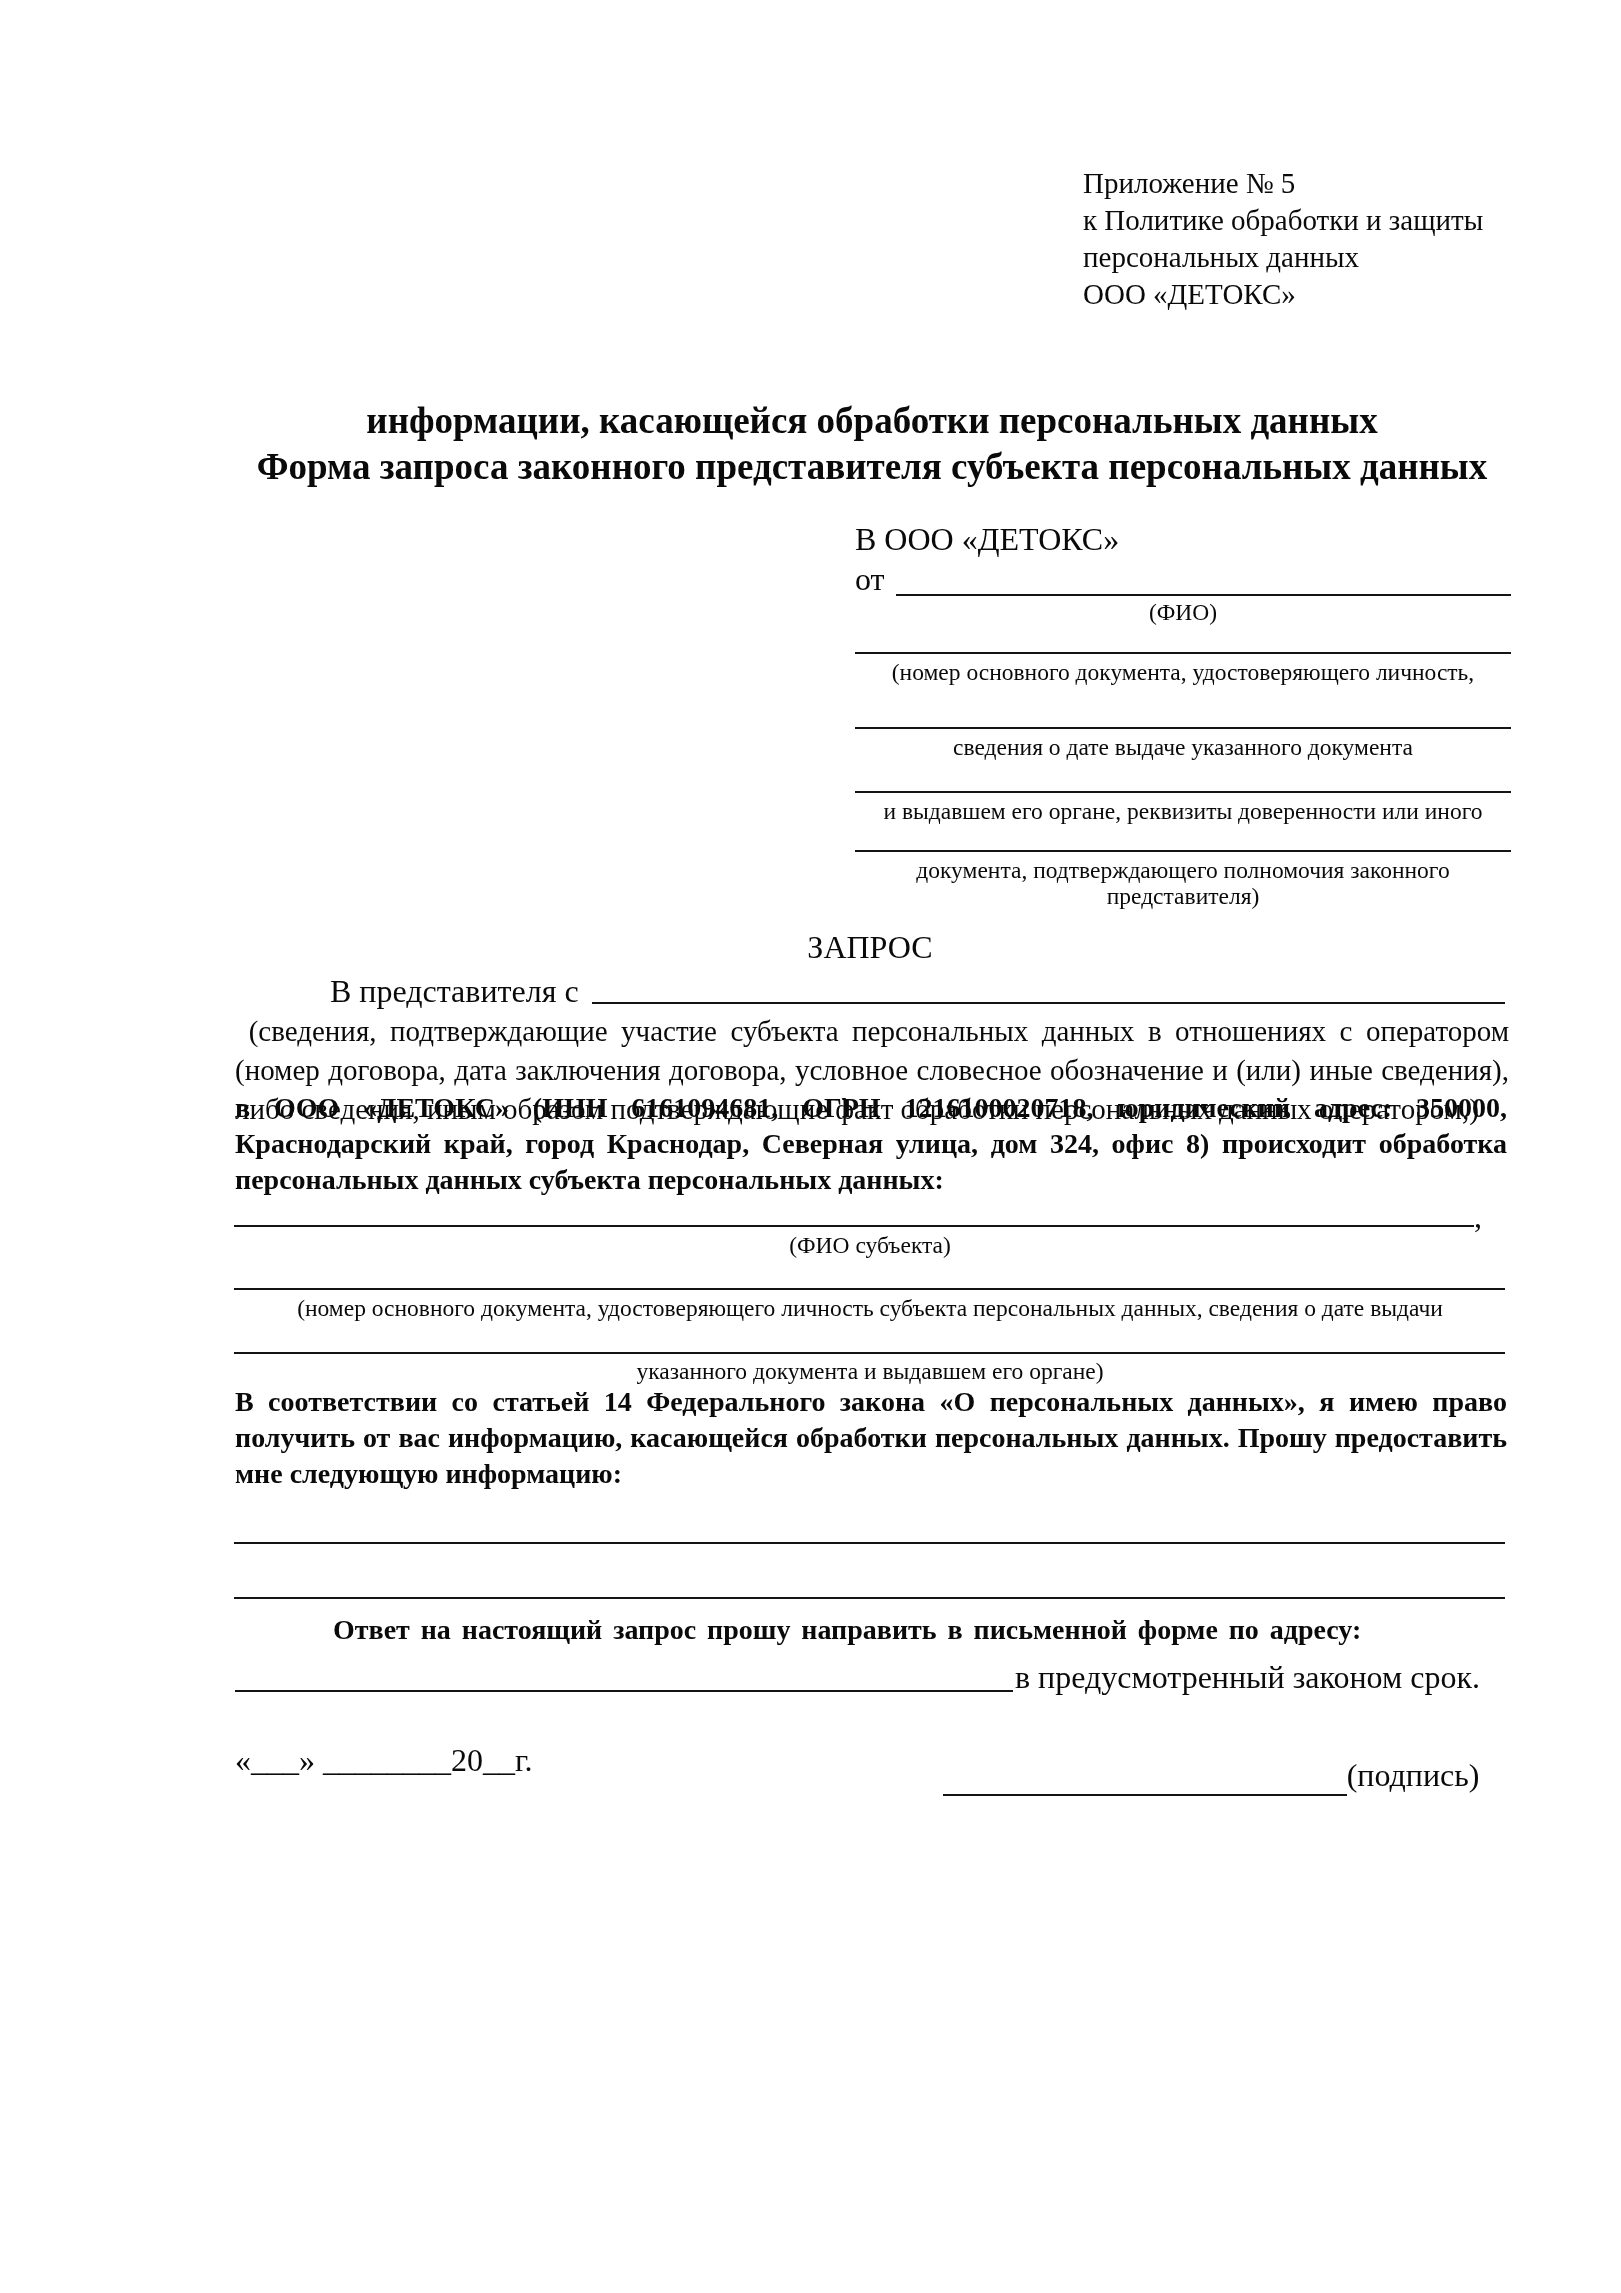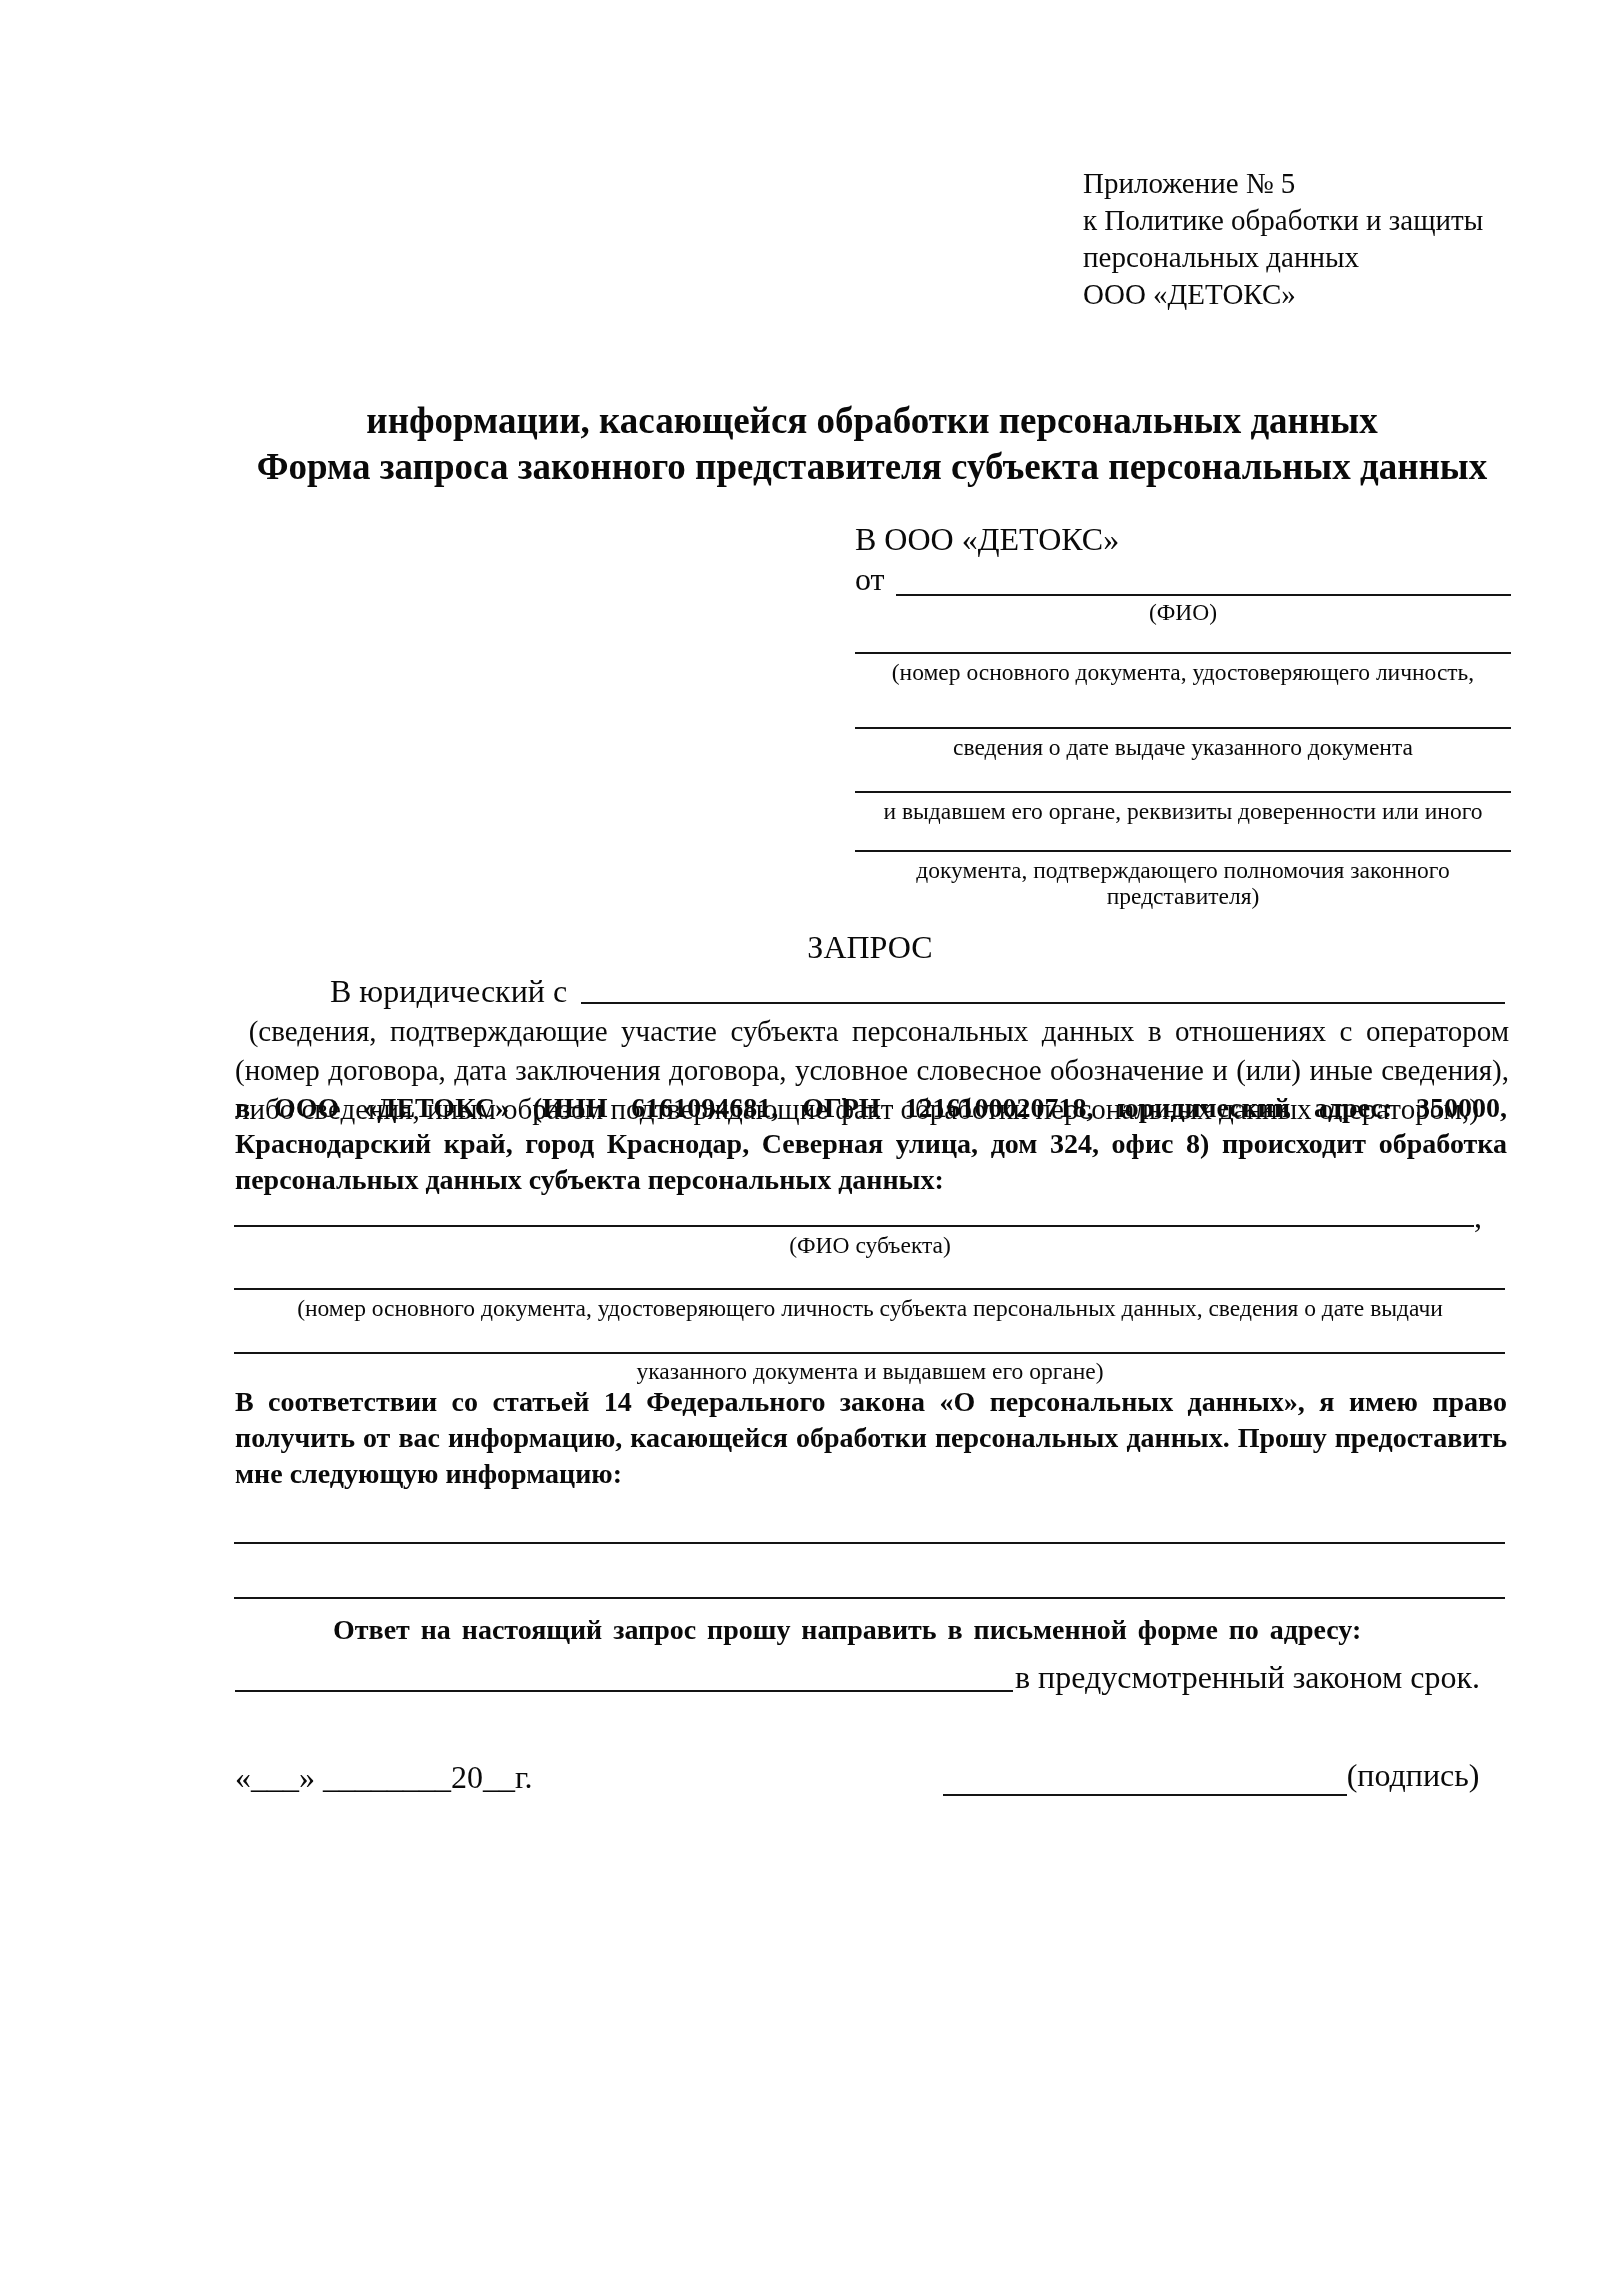--- a/index.html
+++ b/index.html
@@ -28,21 +28,21 @@
   .accordance{position:absolute;left:235px;top:973px;width:1270px;height:31px;font-size:32px;}
   .accordance .label{padding-left:95px;white-space:nowrap;}
   .accordance .fill{margin-left:13.7px;}
   .note{position:absolute;left:235px;top:1012px;width:1274px;font-size:29px;line-height:39px;text-align:justify;text-indent:13.7px;}
   .para{position:absolute;left:235px;width:1272px;font-size:28px;line-height:36px;text-align:justify;font-weight:bold;}
   .fio-row{position:absolute;left:234px;top:1198px;width:1248px;height:29px;font-size:32px;}
   .reply{text-align:left;text-indent:98px;word-spacing:3.9px;}
   .reply-row{position:absolute;left:235px;top:1639px;width:1245px;height:33px;font-size:32px;margin-top:20px;}
   .reply-row .tail{padding-left:2px;}
   .footer{position:absolute;left:235px;top:1753px;width:1270px;height:43px;font-size:32px;}
-  .footer .date{position:absolute;left:0;bottom:0;}
+  .footer .date{position:absolute;left:0;bottom:17px;}
   .footer .sig{position:absolute;right:25.5px;bottom:0;display:flex;align-items:baseline;height:39px;}
   .footer .sig .fill{width:404px;flex:none;}
 </style>
 </head>
 <body>
 
 <div class="page">
 
   <div class="appendix">
     <div>Приложение № 5</div>
@@ -72,21 +72,21 @@
 
   <div class="hline addr-line" style="top:791px"></div>
   <div class="cap addr-cap" style="top:799px">и выдавшем его органе, реквизиты доверенности или иного</div>
 
   <div class="hline addr-line" style="top:850px"></div>
   <div class="cap addr-cap" style="top:858px">документа, подтверждающего полномочия законного представителя)</div>
 
   <div class="zapros">ЗАПРОС</div>
 
   <div class="accordance row">
-    <span class="label">В юридический с</span>
+    <span class="label">В представителя с</span>
     <span class="fill"></span>
   </div>
 
   <div class="note">(сведения, подтверждающие участие субъекта персональных данных в отношениях с оператором (номер договора, дата заключения договора, условное словесное обозначение и (или) иные сведения), либо сведения, иным образом подтверждающие факт обработки персональных данных оператором,)</div>
 
   <div class="para" style="top:1090px">в ООО «ДЕТОКС» (ИНН 6161094681, ОГРН 1216100020718, юридический адрес: 350000, Краснодарский край, город Краснодар, Северная улица, дом 324, офис 8) происходит обработка персональных данных субъекта персональных данных:</div>
 
   <div class="fio-row row">
     <span class="fill"></span>
     <span>,</span>

